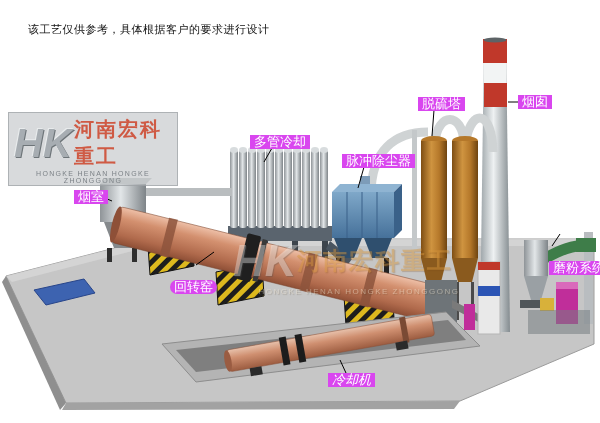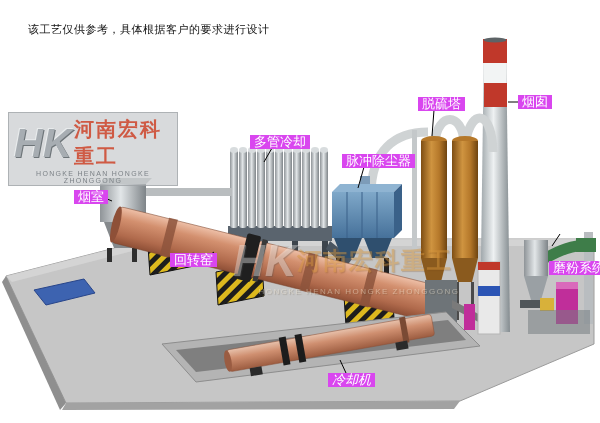--- a/index.html
+++ b/index.html
@@ -251,16 +251,16 @@
   </div>
 
   <div class="disclaimer">该工艺仅供参考，具体根据客户的要求进行设计</div>
 
   <div class="lbl" style="left:74px;  top:190px;text-align:right;">烟室</div>
   <div class="lbl" style="left:250px; top:135px;">多管冷却</div>
   <div class="lbl" style="left:342px; top:154px;">脉冲除尘器</div>
   <div class="lbl" style="left:418px; top:97px;">脱硫塔</div>
   <div class="lbl" style="left:518px; top:95px;">烟囱</div>
   <div class="lbl" style="left:549px; top:221px;margin-top:40px;">磨粉系统</div>
-  <div class="lbl" style="left:170px; top:253px;">回转窑</div>
+  <div class="lbl" style="left:170px; top:280px;border-radius:7px;">回转窑</div>
   <div class="lbl" style="left:328px; top:373px;font-style:italic;">冷却机</div>
 
 </div>
 
 </body></html>

